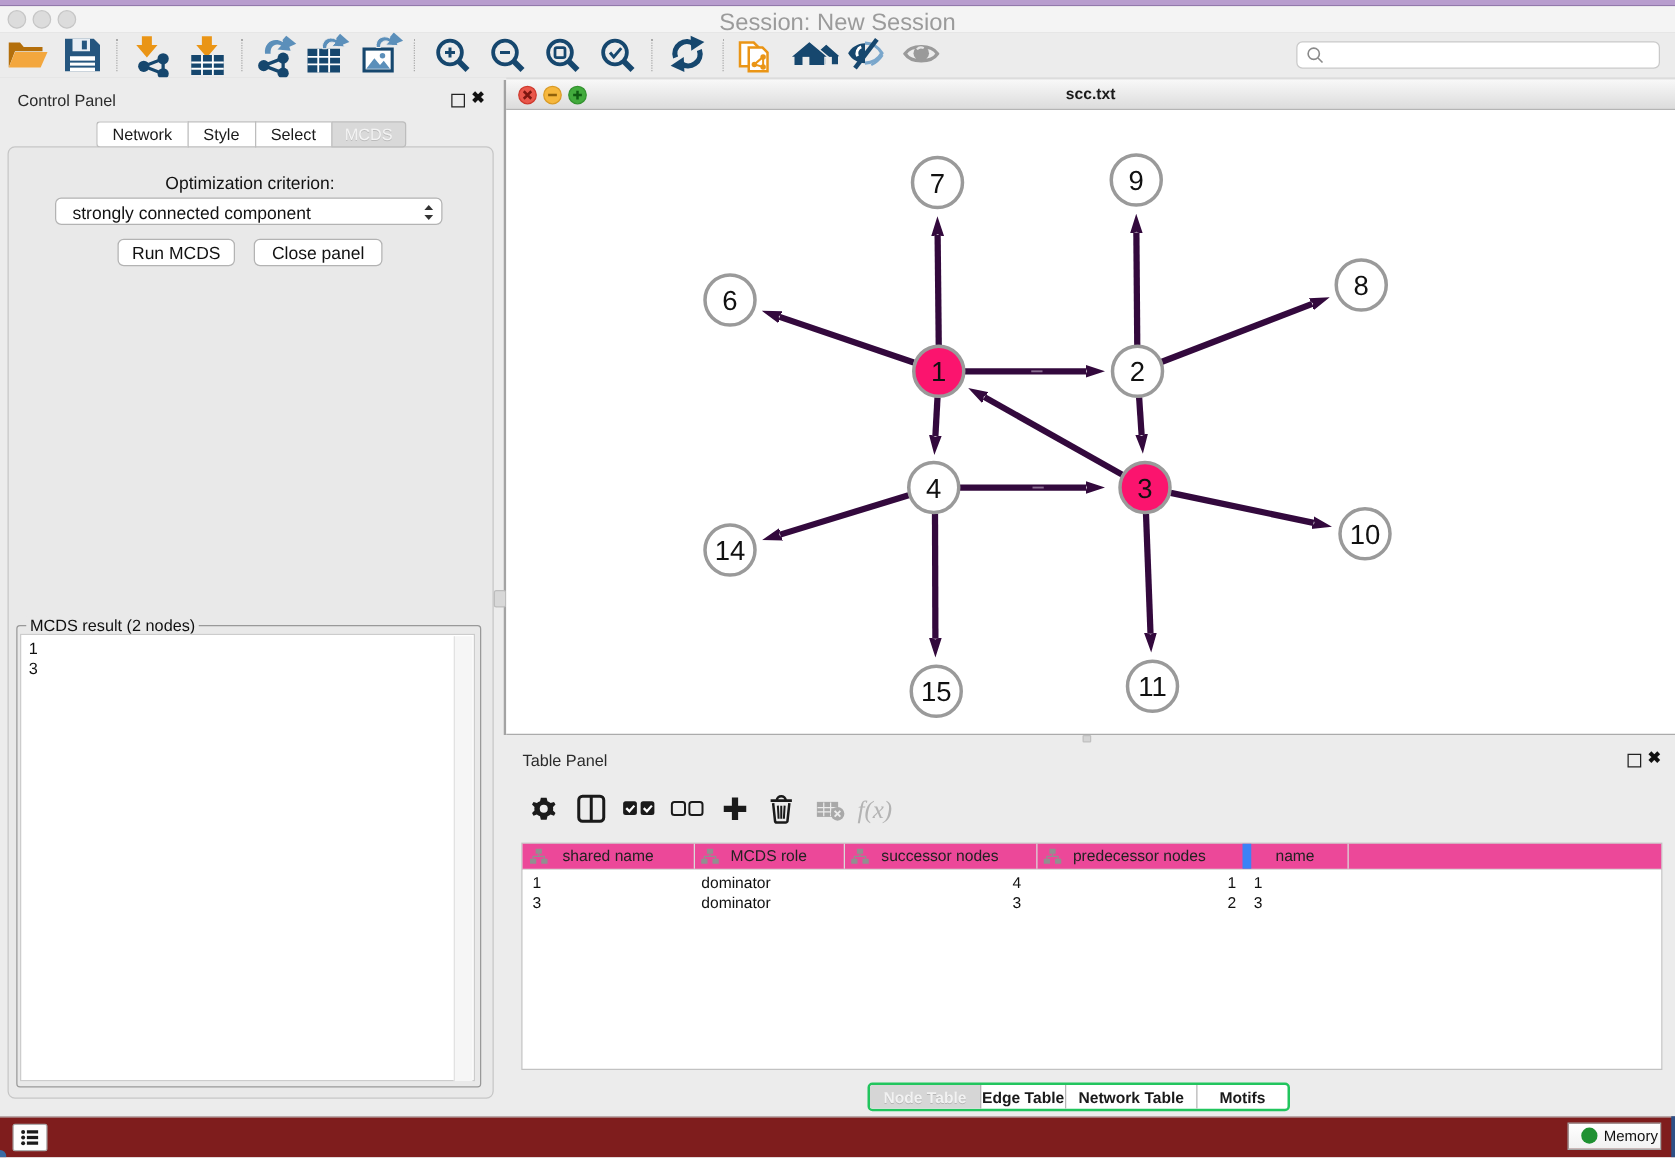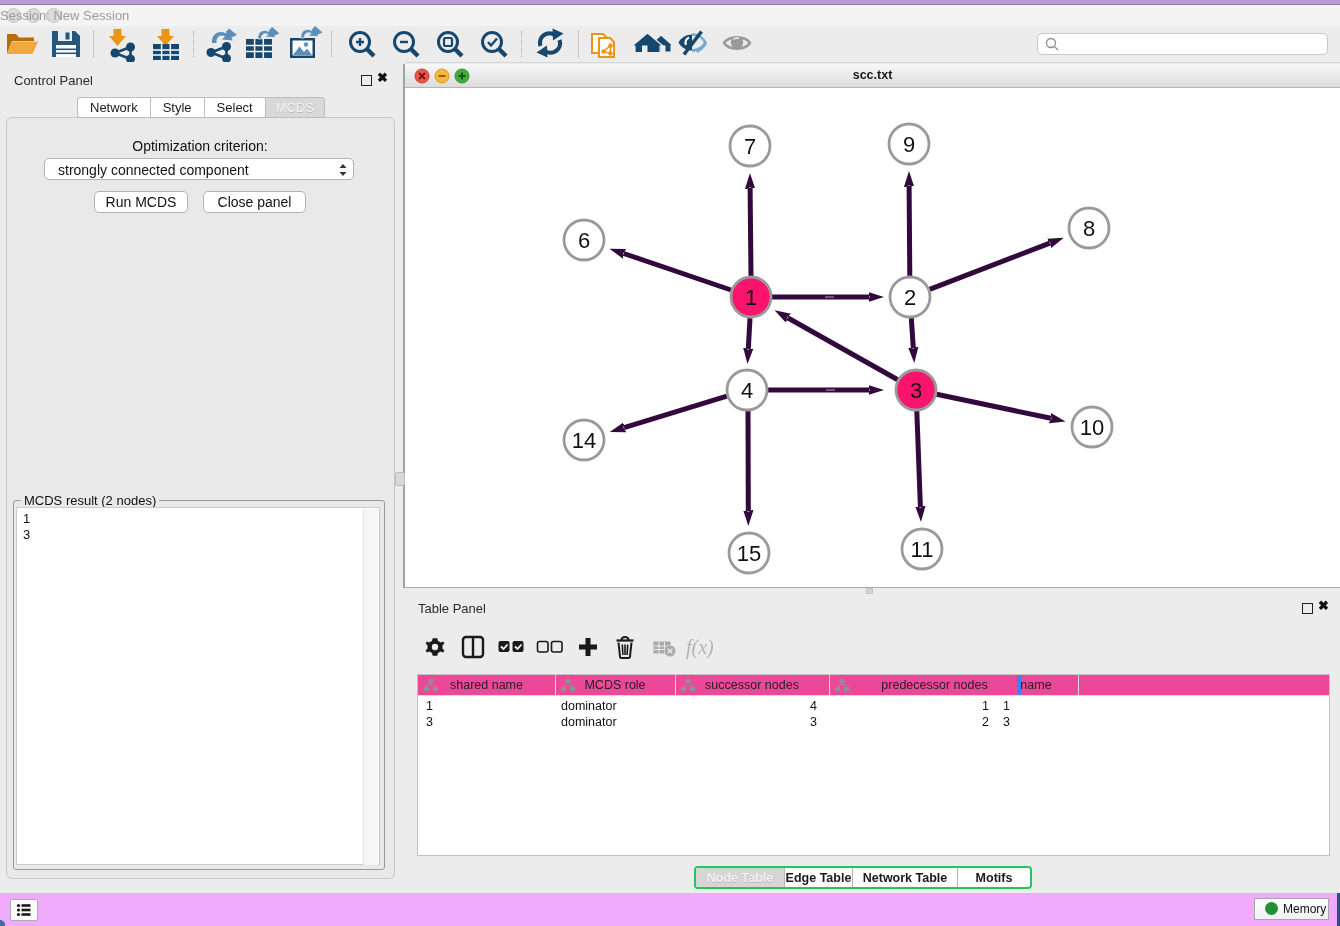--- a/index.html
+++ b/index.html
@@ -3,21 +3,21 @@
 <meta charset="utf-8">
 <style>
 html,body{margin:0;padding:0;}
 body{font-family:"Liberation Sans",sans-serif;}
 #app{position:relative;width:1340px;height:926px;background:#ececec;overflow:hidden;}
 .abs{position:absolute;}
 
 .macstrip{left:0;top:0;width:1340px;height:5px;background:#b89dce;border-bottom:1px solid #9279ab;box-sizing:border-box;}
 .titlebar{left:0;top:5px;width:1340px;height:21px;background:#f4f4f4;border-bottom:1px solid #cdcdcd;}
 .titlebar .tl{position:absolute;width:13px;height:13px;border-radius:50%;background:#dcdcdc;border:1px solid #c6c6c6;top:3px;}
-.title-text{position:absolute;width:100%;text-align:left;top:3px;font-size:13px;color:#9b9b9b;}
+.title-text{position:absolute;width:100%;text-align:center;top:3px;font-size:19px;color:#9b9b9b;}
 
 .toolbar{left:0;top:26px;width:1340px;height:36px;background:#ececec;border-bottom:1px solid #d6d6d6;}
 .tsep{position:absolute;top:5px;height:26px;width:0;border-left:1px dotted #aaa;}
 .searchbox{position:absolute;left:1037px;top:7px;width:291px;height:22px;background:#fff;border:1px solid #c9c9c9;border-radius:5px;box-sizing:border-box;}
 
 .cpanel{left:0;top:62px;width:400px;height:831px;background:#ececec;}
 .pheader{font-size:13px;color:#2b2b2b;}
 .float-ico{width:9px;height:9px;border:1.5px solid #222;display:inline-block;}
 .cross{font-size:13px;color:#111;font-weight:bold;}
 .tabrow{position:absolute;top:35px;left:77px;height:21px;display:flex;font-size:13px;}
@@ -45,21 +45,21 @@
 .tpanel{left:405px;top:597px;width:935px;height:296px;background:#ececec;}
 .ttools{position:absolute;left:12px;top:33px;height:34px;}
 .ttable{position:absolute;left:12px;top:77px;width:913px;height:182px;background:#fff;border:1px solid #c2c2c2;box-sizing:border-box;}
 .thead{position:absolute;left:0;top:0;height:21px;background:#ec4899;border-bottom:1px solid #dcdcdc;box-sizing:border-box;font-size:12.5px;color:#222;}
 .trow{position:absolute;font-size:12.5px;color:#111;height:16px;line-height:16px;}
 .btabs{position:absolute;left:289px;top:269px;height:19px;display:flex;font-size:12.5px;font-weight:bold;border:2px solid #22c55e;border-radius:4px;overflow:hidden;background:#fff;}
 .btab{border-right:1px solid #b5b5b5;color:#1a1a1a;text-align:center;padding-top:3px;box-sizing:border-box;}
 .btab:last-child{border-right:none;}
 .btab.dis{background:#d6d6d6;color:#f2f2f2;text-shadow:0 1px 0 #b5b5b5;}
 
-.statusbar{left:0;top:893px;width:1340px;height:33px;background:#f0abfc;border-top:1px solid #c6c6c6;box-sizing:border-box;}
+.statusbar{left:0;top:893px;width:1340px;height:33px;background:#7f1d1d;border-top:1px solid #c6c6c6;box-sizing:border-box;}
 .listbtn{position:absolute;left:10px;top:5px;width:28px;height:22px;background:#fdfdfd;border:1px solid #adadad;border-radius:2px;box-sizing:border-box;}
 .membtn{position:absolute;left:1254px;top:4px;width:75px;height:22px;background:linear-gradient(#ffffff,#f1f1f1);border:1px solid #a6a6a6;box-sizing:border-box;font-size:12.5px;color:#111;white-space:nowrap;line-height:20px;}
 </style>
 </head>
 <body>
 <div id="app">
   <div class="abs macstrip"></div>
   <div class="abs titlebar">
     <div class="tl" style="left:6px;"></div>
     <div class="tl" style="left:26px;"></div>
@@ -360,21 +360,21 @@
         <path d="M250.7 18.7 L255.3 23.3 M255.3 18.7 L250.7 23.3" stroke="#ececec" stroke-width="1.5"></path>
 
         <text x="269" y="24" font-family="Liberation Serif, serif" font-style="italic" font-size="20px" fill="#b3b3b3">f(x)</text>
       </svg>
     </div>
     <div class="ttable" id="ttable">
       <div class="thead" style="left:0;width:911px;">
         <div style="position:absolute;left:0;top:0;width:137px;height:20px;border-right:1px solid #d9d9d9;text-align:center;line-height:20px;">shared name</div>
         <div style="position:absolute;left:137px;top:0;width:120px;height:20px;border-right:1px solid #d9d9d9;text-align:center;line-height:20px;">MCDS role</div>
         <div style="position:absolute;left:257px;top:0;width:154px;height:20px;border-right:1px solid #d9d9d9;text-align:center;line-height:20px;">successor nodes</div>
-        <div style="position:absolute;left:411px;top:0;width:165px;height:20px;border-right:4px solid #3b82f6;text-align:center;line-height:20px;padding-left:23px;">predecessor nodes</div>
+        <div style="position:absolute;left:411px;top:0;width:165px;height:20px;border-right:7px solid #3b82f6;text-align:center;line-height:20px;">predecessor nodes</div>
         <div style="position:absolute;left:576px;top:0;width:84px;height:20px;border-right:1px solid #d9d9d9;text-align:center;line-height:20px;">name</div>
         <svg width="911" height="20" style="position:absolute;left:0;top:0;">
           <g fill="#909090">
             <g transform="translate(8,4)">
                 <rect x="2.5" y="0" width="5" height="4"></rect>
                 <rect x="-2" y="8" width="5" height="4"></rect>
                 <rect x="7" y="8" width="5" height="4"></rect>
                 <path d="M5 4 L5 6 L0.5 6 L0.5 8 M5 6 L9.5 6 L9.5 8" stroke="#909090" fill="none"></path>
               </g>
             <g transform="translate(145,4)">

